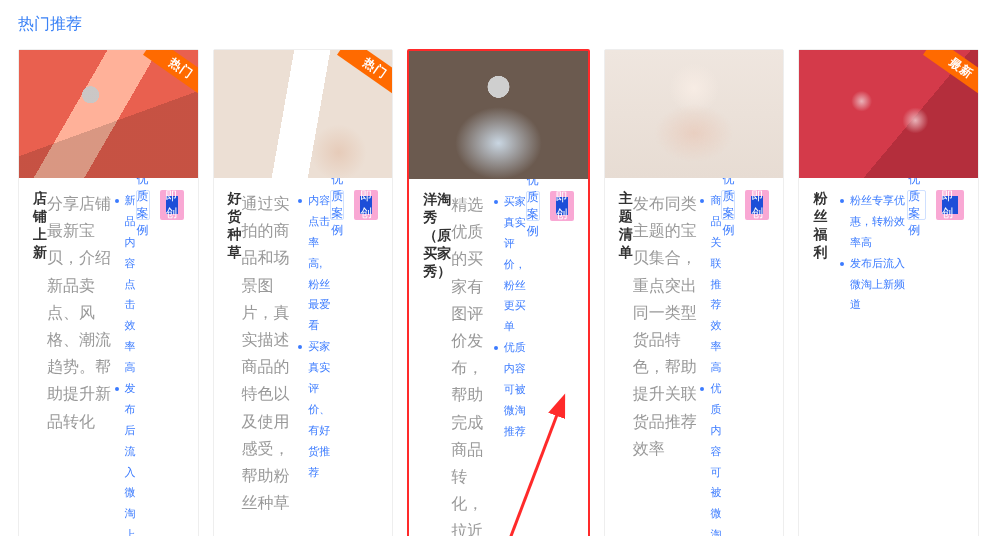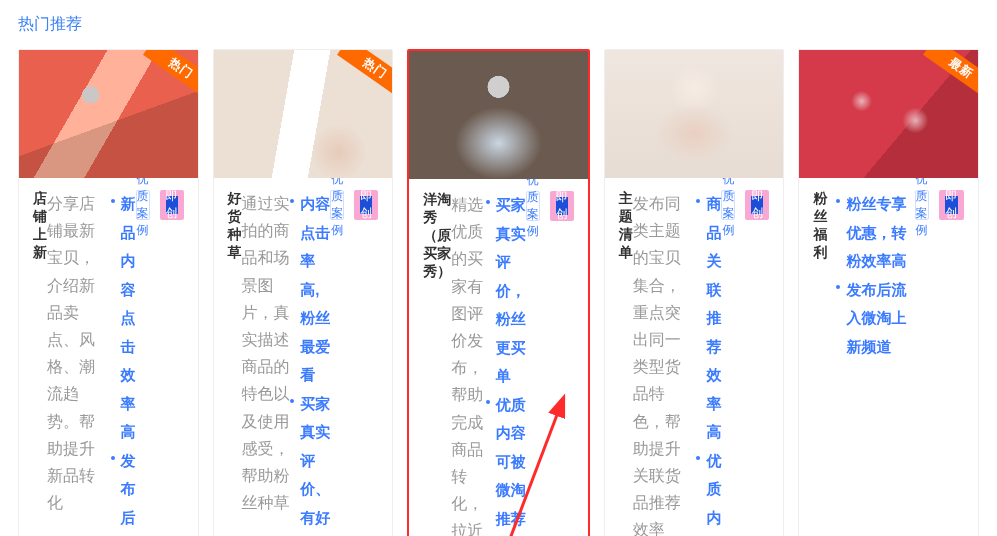--- a/index.html
+++ b/index.html
@@ -70,26 +70,25 @@
     color: #999;
     line-height: 1.7;
     margin-bottom: 8px;
     min-height: 60px;
   }
   .bullets {
     list-style: none;
     margin-bottom: 14px;
   }
   .bullets li {
-    font-size: 15px;
+    font-size: 11px;
     color: #3b7bff;
     position: relative;
     padding-left: 10px;
     line-height: 1.9;
-    font-weight: bold;
   }
   .bullets li::before {
     content: "";
     position: absolute;
     left: 0;
     top: 9px;
     width: 4px;
     height: 4px;
     background: #3b7bff;
     border-radius: 50%;

